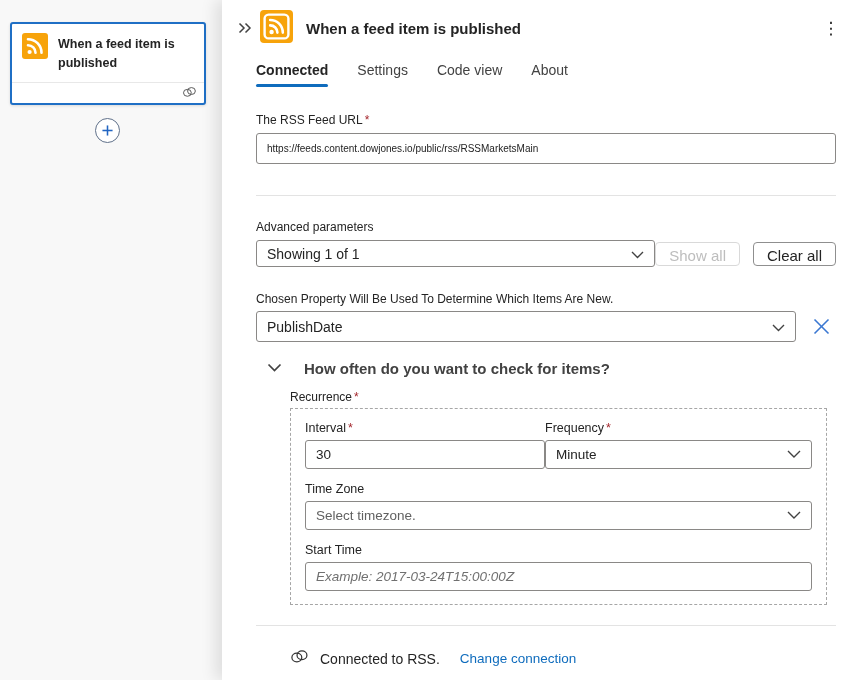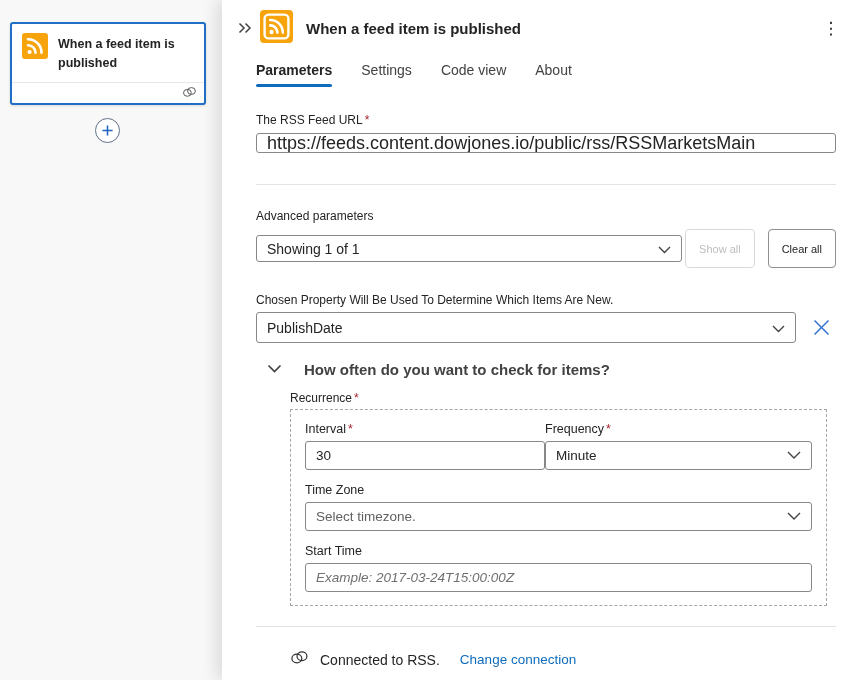--- a/index.html
+++ b/index.html
@@ -57,43 +57,43 @@
     content: ""; position: absolute; left: 0; right: 0; bottom: 0; height: 3px;
     border-radius: 2px; background: #0F6CBD;
   }
 
   .content { padding: 0 14px 0 34px; flex: 1; }
 
   .field-label { font-size: 12px; color: #242424; }
   .req { color: #A4262C; margin-left: 2px; }
 
   .text-input {
-    width: 100%; height: 20px; border: 1px solid #8a8886; border-radius: 3px;
-    padding: 0 10px; font-size: 18px; font-family: "Liberation Sans", sans-serif;
+    width: 100%; height: 31px; border: 1px solid #8a8886; border-radius: 3px;
+    padding: 0 10px; font-size: 10px; font-family: "Liberation Sans", sans-serif;
     color: #242424; background: #fff; outline: none;
   }
   .text-input::placeholder { color: #707070; font-style: italic; }
 
   .dropdown {
     border: 1px solid #8a8886; border-radius: 3px; background: #fff;
     display: flex; align-items: center; justify-content: space-between;
     padding: 0 10px; font-size: 14px; cursor: pointer;
   }
   .dropdown .placeholder { color: #616161; }
 
   .divider { border: none; border-top: 1px solid #e3e3e3; }
 
   .feed-url-label { margin-top: 26px; }
   .feed-url-input { margin-top: 6px; }
   .divider-1 { margin-top: 31px; }
   .adv-label { margin-top: 24px; }
   .adv-row { display: flex; align-items: center; margin-top: 6px; }
   .adv-dropdown { width: 426px; height: 27px; }
   .btn {
-    height: 39px; padding: 4px 13px; margin-left: 13px; font-size: 11px;
+    height: 24px; padding: 4px 13px; margin-left: 13px; font-size: 15px;
     background: #fff; border: 1px solid #8f8f8f; border-radius: 4px;
     color: #242424; font-family: "Liberation Sans", sans-serif; cursor: pointer; white-space: nowrap;
   }
   .btn:first-of-type { margin-left: auto; }
   .btn.disabled { color: #bdbdbd; border-color: #d9d9d9; cursor: default; }
 
   .chosen-label { margin-top: 25px; }
   .chosen-row { display: flex; align-items: center; margin-top: 5px; }
   .chosen-dropdown { width: 540px; height: 31px; }
   .clear-x { margin-left: 14px; width: 22px; height: 22px; display: flex; align-items: center; justify-content: center; cursor: pointer; }
@@ -166,21 +166,21 @@
         <circle cx="11.6" cy="22" r="2.2" fill="#fff"></circle>
         <path d="M10.2 15.4 a7.2 7.2 0 0 1 7.2 7.2" fill="none" stroke="#fff" stroke-width="2.6" stroke-linecap="round"></path>
         <path d="M10.2 10 a12.6 12.6 0 0 1 12.6 12.6" fill="none" stroke="#fff" stroke-width="2.6" stroke-linecap="round"></path>
       </svg>
     </span>
     <span class="panel-title">When a feed item is published</span>
     <span class="menu-btn">⋮</span>
   </div>
 
   <div class="tabs">
-    <span class="tab active">Parameters</span>
+    <span class="tab active">Connected</span>
     <span class="tab">Settings</span>
     <span class="tab">Code view</span>
     <span class="tab">About</span>
   </div>
 
   <div class="content">
 
     <div class="field-label feed-url-label"><span>The RSS Feed URL</span><span class="req">*</span></div>
     <input class="text-input feed-url-input" type="text" value="https://feeds.content.dowjones.io/public/rss/RSSMarketsMain" style="">
 

